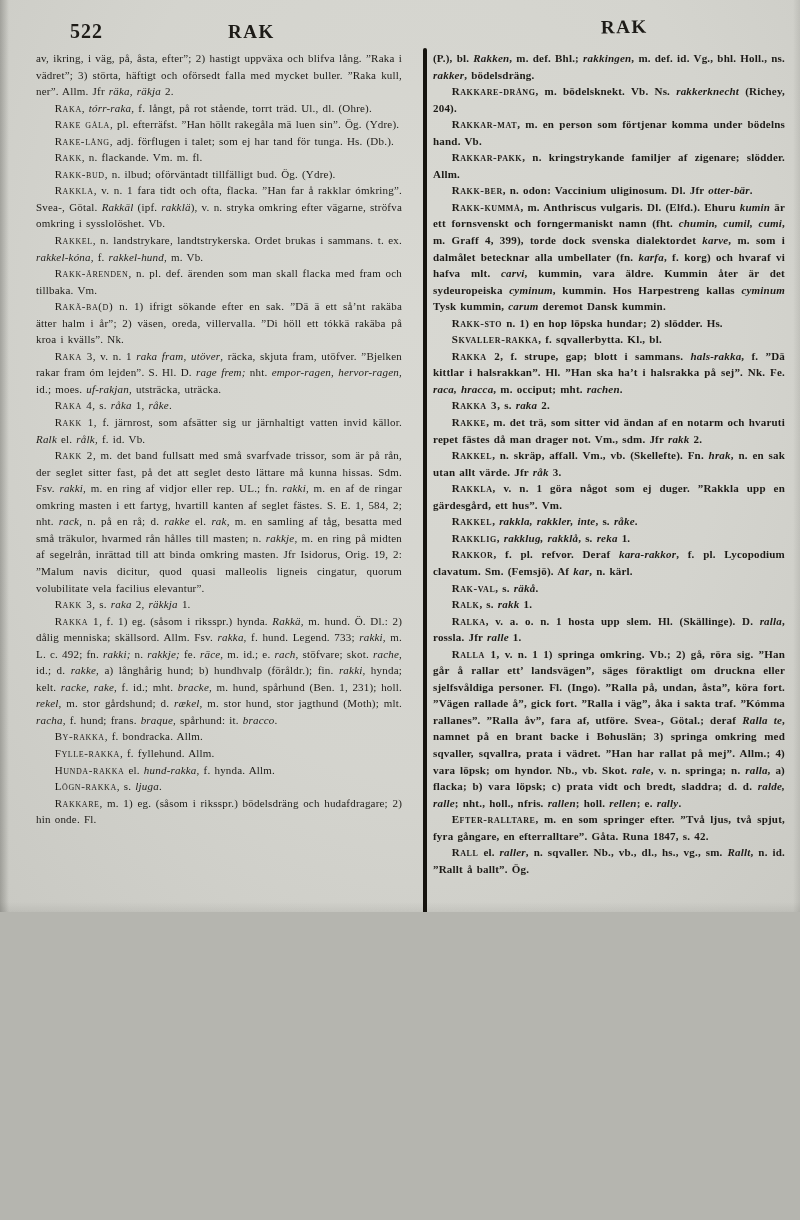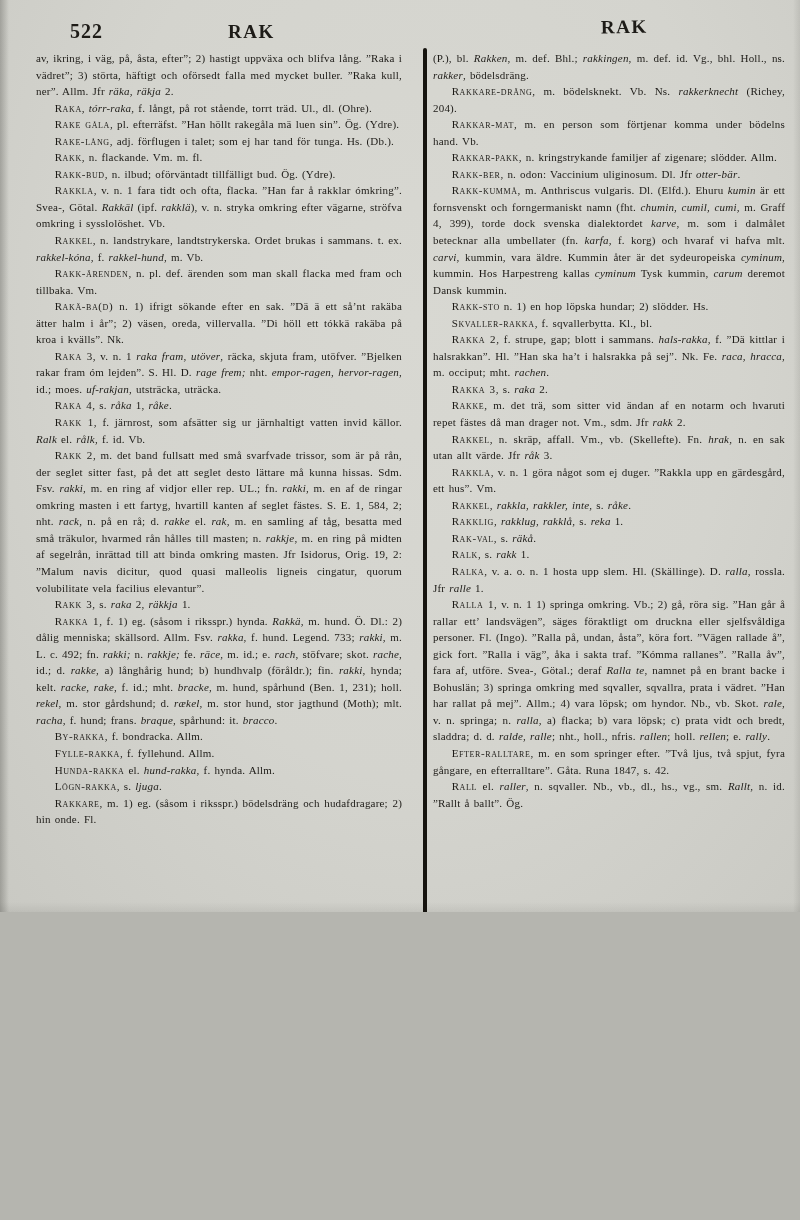--- a/index.html
+++ b/index.html
@@ -27,21 +27,21 @@
   .divider{
     position:absolute;left:423px;top:48px;width:4px;height:1066px;
     background:#16140f;border-radius:2px;
   }
   .col{
     position:absolute;top:50px;
     font-size:11px;line-height:16.55px;
     text-align:justify;letter-spacing:.2px;word-spacing:1.1px;
   }
   .col-left{left:36px;width:366px;}
-  .col-right{left:433px;width:352px;}
+  .col-right{left:433px;width:352px;font-weight:bold;}
   .col p{margin:0;text-indent:1.7em;}
   .col p.ni{text-indent:0;}
   .hw{font-variant:small-caps;letter-spacing:.6px;}
   .it{font-style:italic;}
   .faint{
     position:absolute;left:157px;top:1092px;
     font-size:13px;color:rgba(30,30,28,.16);letter-spacing:1px;
   }
 </style>
 </head>
@@ -84,20 +84,21 @@
       <p><span class="hw">Rakk-kummå</span><span>, m. Anthriscus vulgaris. Dl. (Elfd.). Ehuru </span><span class="it">kumin</span><span> är ett fornsvenskt och forngermaniskt namn (fht. </span><span class="it">chumin, cumil, cumi</span><span>, m. Graff 4, 399), torde dock svenska dialektordet </span><span class="it">karve</span><span>, m. som i dalmålet betecknar alla umbellater (fn. </span><span class="it">karfa</span><span>, f. korg) och hvaraf vi hafva mlt. </span><span class="it">carvi</span><span>, kummin, vara äldre. Kummin åter är det sydeuropeiska </span><span class="it">cyminum</span><span>, kummin. Hos Harpestreng kallas </span><span class="it">cyminum</span><span> Tysk kummin, </span><span class="it">carum</span><span> deremot Dansk kummin.</span></p>
       <p><span class="hw">Rakk-sto</span><span> n. 1) en hop löpska hundar; 2) slödder. Hs.</span></p>
       <p><span class="hw">Skvaller-rakka</span><span>, f. sqvallerbytta. Kl., bl.</span></p>
       <p><span class="hw">Rakka 2</span><span>, f. strupe, gap; blott i sammans. </span><span class="it">hals-rakka</span><span>, f. ”Dä kittlar i halsrakkan”. Hl. ”Han ska ha’t i halsrakka på sej”. Nk. Fe. </span><span class="it">raca, hracca</span><span>, m. occiput; mht. </span><span class="it">rachen</span><span>.</span></p>
       <p><span class="hw">Rakka 3</span><span>, s. </span><span class="it">raka</span><span> 2.</span></p>
       <p><span class="hw">Rakke</span><span>, m. det trä, som sitter vid ändan af en notarm och hvaruti repet fästes då man drager not. Vm., sdm. Jfr </span><span class="it">rakk</span><span> 2.</span></p>
       <p><span class="hw">Rakkel</span><span>, n. skräp, affall. Vm., vb. (Skellefte). Fn. </span><span class="it">hrak</span><span>, n. en sak utan allt värde. Jfr </span><span class="it">råk</span><span> 3.</span></p>
       <p><span class="hw">Rakkla</span><span>, v. n. 1 göra något som ej duger. ”Rakkla upp en gärdesgård, ett hus”. Vm.</span></p>
       <p><span class="hw">Rakkel</span><span>, </span><span class="it">rakkla, rakkler, inte</span><span>, s. </span><span class="it">råke</span><span>.</span></p>
       <p><span class="hw">Rakklig</span><span>, </span><span class="it">rakklug, rakklå</span><span>, s. </span><span class="it">reka</span><span> 1.</span></p>
+      <p><span class="hw">Rakkor</span><span>, f. pl. refvor. Deraf </span><span class="it">kara-rakkor</span><span>, f. pl. Lycopodium clavatum. Sm. (Femsjö). Af </span><span class="it">kar</span><span>, n. kärl.</span></p>
       <p><span class="hw">Rak-val</span><span>, s. </span><span class="it">räkå</span><span>.</span></p>
       <p><span class="hw">Ralk</span><span>, s. </span><span class="it">rakk</span><span> 1.</span></p>
       <p><span class="hw">Ralka</span><span>, v. a. o. n. 1 hosta upp slem. Hl. (Skällinge). D. </span><span class="it">ralla</span><span>, rossla. Jfr </span><span class="it">ralle</span><span> 1.</span></p>
       <p><span class="hw">Ralla 1</span><span>, v. n. 1 1) springa omkring. Vb.; 2) gå, röra sig. ”Han går å rallar ett’ landsvägen”, säges föraktligt om druckna eller sjelfsvåldiga personer. Fl. (Ingo). ”Ralla på, undan, åsta”, köra fort. ”Vägen rallade å”, gick fort. ”Ralla i väg”, åka i sakta traf. ”Kómma rallanes”. ”Ralla åv”, fara af, utföre. Svea-, Götal.; deraf </span><span class="it">Ralla te</span><span>, namnet på en brant backe i Bohuslän; 3) springa omkring med sqvaller, sqvallra, prata i vädret. ”Han har rallat på mej”. Allm.; 4) vara löpsk; om hyndor. Nb., vb. Skot. </span><span class="it">rale</span><span>, v. n. springa; n. </span><span class="it">ralla</span><span>, a) flacka; b) vara löpsk; c) prata vidt och bredt, sladdra; d. d. </span><span class="it">ralde, ralle</span><span>; nht., holl., nfris. </span><span class="it">rallen</span><span>; holl. </span><span class="it">rellen</span><span>; e. </span><span class="it">rally</span><span>.</span></p>
       <p><span class="hw">Efter-ralltare</span><span>, m. en som springer efter. ”Två ljus, två spjut, fyra gångare, en efterralltare”. Gåta. Runa 1847, s. 42.</span></p>
       <p><span class="hw">Rall</span><span> el. </span><span class="it">raller</span><span>, n. sqvaller. Nb., vb., dl., hs., vg., sm. </span><span class="it">Rallt</span><span>, n. id. ”Rallt å ballt”. Ög.</span></p>
     </div>
   <span class="faint">36</span>
 </div>
 

